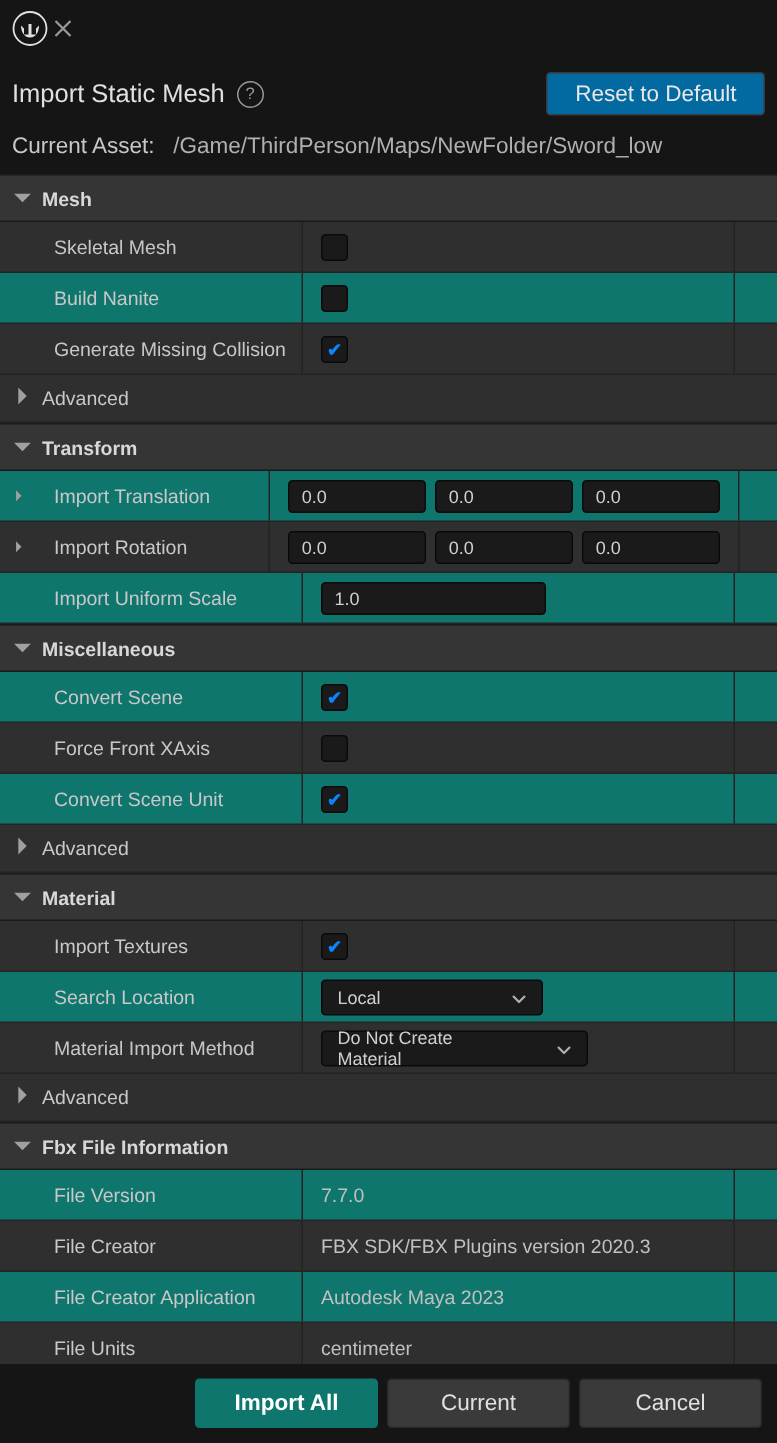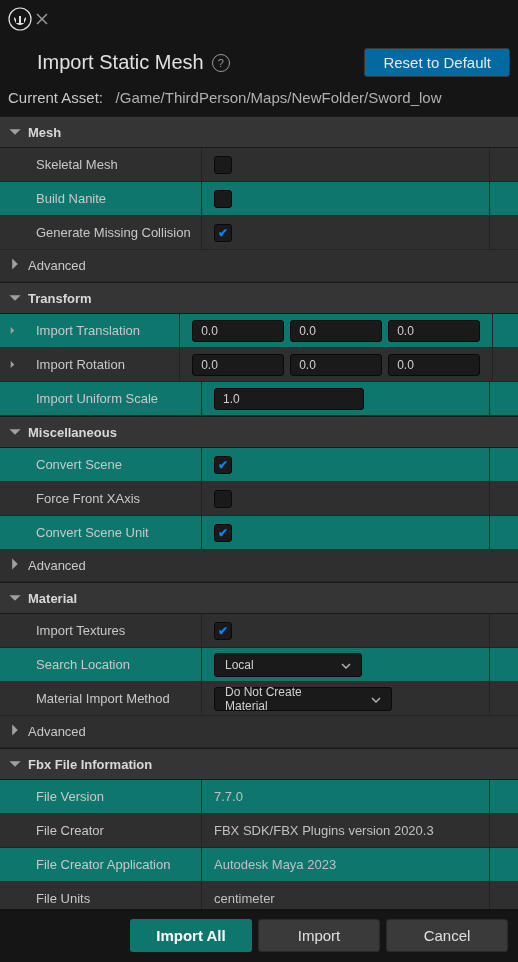--- a/index.html
+++ b/index.html
@@ -7,21 +7,21 @@
 
 
 .titlebar { display: flex; align-items: center; height: 38px; padding: 0 8px; background: #151515; }
 .logo-svg { width: 24px; height: 24px; }
 .title { flex: 1; text-align: center; color: #e8e8e8; font-size: 15px; font-weight: 400; }
 .close-x { width: 20px; height: 20px; cursor: pointer; color: #999; display: flex; align-items: center; justify-content: center; }
 .close-x svg { width: 14px; height: 14px; }
 
 
 .subhead { display: flex; align-items: center; padding: 10px 8px 8px 8px; gap: 8px; }
-.subhead-title { font-size: 20px; color: #e0e0e0; margin-left: 29px; }
+.subhead-title { font-size: 17px; color: #e0e0e0; }
 .help-circle { width: 18px; height: 18px; border: 1.5px solid #999; border-radius: 50%; display: flex; align-items: center; justify-content: center; font-size: 11px; color: #999; }
 .spacer { flex: 1; }
 .reset-btn { background: #0369a1; border: 1px solid #3a3a3a; color: #e8e8e8; font-size: 15px; padding: 5px 18px; border-radius: 3px; cursor: pointer; }
 
 
 .asset-row { padding: 4px 8px 10px 8px; color: #b0b0b0; font-size: 15px; white-space: nowrap; overflow: hidden; }
 .asset-row .label { color: #c8c8c8; }
 
 
 .scroll-area { flex: 1; overflow-y: auto; overflow-x: hidden; position: relative; padding-bottom: 4px; }
@@ -346,15 +346,15 @@
     <div class="prop-value-cell">
         <span class="static-val">centimeter</span>
       </div>
     <div class="prop-end-cell"></div>
   </div>
 
 </div>
 
 <div class="footer">
   <button class="btn primary">Import All</button>
-  <button class="btn secondary">Import</button>
+  <button class="btn secondary">Current</button>
   <button class="btn secondary">Cancel</button>
 </div>
 
 </body></html>

